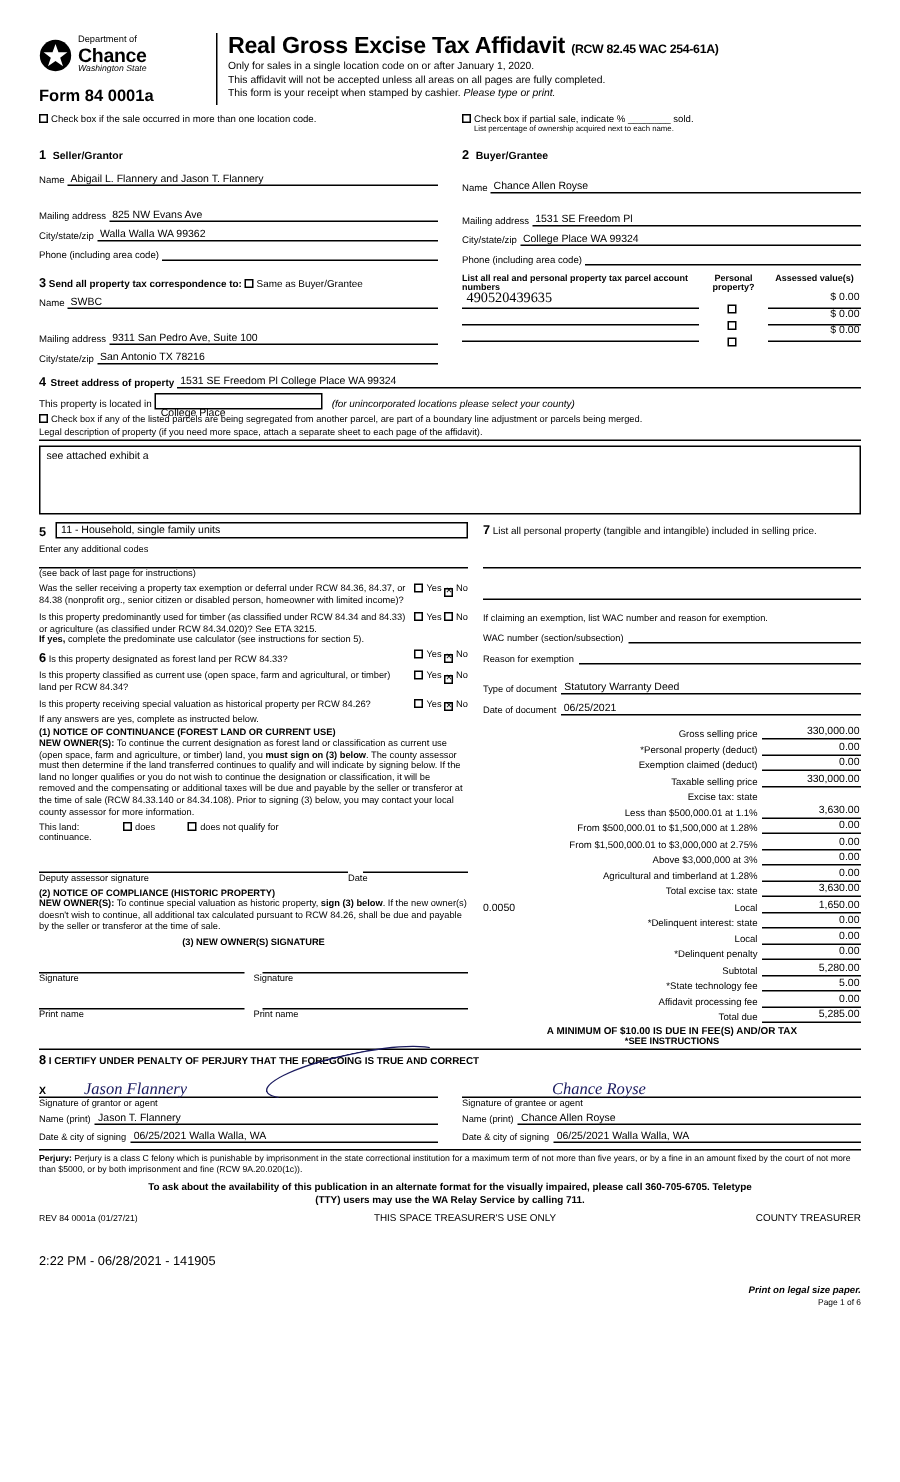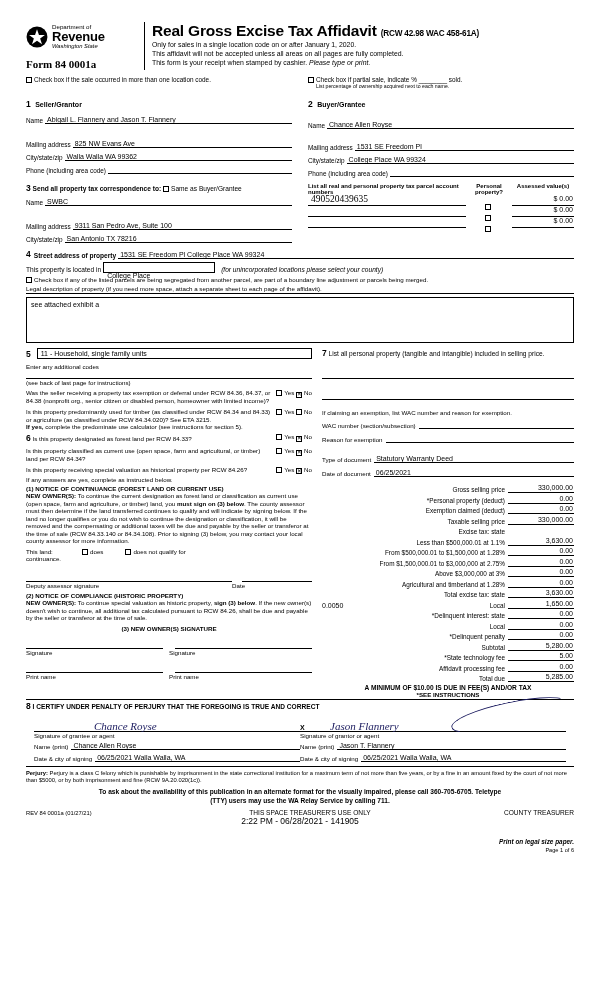--- a/index.html
+++ b/index.html
@@ -13,21 +13,21 @@
 
   
   .hdr { display:flex; align-items:flex-start; }
   .dor { width:116px; padding-top:2px; }
   .dor-top { display:flex; align-items:center; }
   .dor-logo { width:22px; height:22px; flex:0 0 22px; }
   .dor-txt { margin-left:4px; line-height:1.02; }
   .dor-dept { font-size:6.2px; color:#000; }
   .dor-rev { font-size:13px; font-weight:bold; letter-spacing:-.2px; }
   .dor-state { font-size:5.8px; font-style:italic; }
-  .form-no { font-size:11px; font-weight:bold; margin-top:9px;font-family:Liberation Serif, serif; }
+  .form-no { font-size:11px; font-weight:bold; margin-top:9px; }
   .vrule { width:1px; background:#000; align-self:stretch; margin:0 7px 0 2px; }
   .titleblk { flex:1; }
   .maintitle { font-size:15.5px; font-weight:bold; letter-spacing:-.2px; }
   .maintitle .rcw { font-size:8.2px; font-weight:bold; }
   .subline { font-size:6.9px; line-height:1.32; }
   .subline i { font-style:italic; }
 
   
   .row { display:flex; }
   .fs6 { font-size:6.2px; }
@@ -96,21 +96,21 @@
   .mval { width:66px; border-bottom:.8px solid #000; text-align:right; font-size:7px; padding-right:1px; height:9px; }
   .mval.nb { border-bottom:none; }
 
   
   .sigline { border-bottom:.8px solid #000; height:9px; }
   .xs { font-size:5.2px; }
 
   .perj { font-size:5.8px; line-height:1.2; margin-top:3px; }
   .relay { font-size:6.6px; font-weight:bold; text-align:center; line-height:1.25; }
   .footrow { display:flex; align-items:flex-end; font-size:5.8px; margin-top:4px; }
-  .stamp { text-align:center; font-size:8.5px; margin-top:0; }
+  .stamp { text-align:left; font-size:8.5px; margin-top:19px; }
   .legalnote { text-align:right; font-size:6.4px; font-style:italic; font-weight:bold; margin-top:12px; }
   .pagenum { text-align:right; font-size:5.6px; margin-top:2px; }
 
   .sigscript {
     font-family:"Liberation Serif", serif; font-style:italic;
     font-size:11px; color:#1a1a5e;
   }
   .sigwrap { position:relative; height:13px; }
   .sigwrap .sigscript { position:absolute; left:30px; bottom:-1px; white-space:nowrap; }
   .curve {
@@ -129,29 +129,29 @@
 
   <div class="hdr">
     <div class="dor">
       <div class="dor-top">
         <svg class="dor-logo" viewBox="0 0 40 40">
           <circle cx="20" cy="20" r="19" fill="#000"></circle>
           <path d="M20 6 L23.6 16.2 L34.4 16.2 L25.7 22.6 L29.1 33 L20 26.6 L10.9 33 L14.3 22.6 L5.6 16.2 L16.4 16.2 Z" fill="#fff"></path>
         </svg>
         <div class="dor-txt">
           <div class="dor-dept">Department of</div>
-          <div class="dor-rev">Revenue</div>
+          <div class="dor-rev">Chance</div>
           <div class="dor-state">Washington State</div>
         </div>
       </div>
       <div class="form-no">Form 84 0001a</div>
     </div>
     <div class="vrule"></div>
     <div class="titleblk">
-      <div class="maintitle"><span>Real Gross Excise Tax Affidavit</span> <span class="rcw">(RCW 42.98 WAC 458-61A)</span></div>
+      <div class="maintitle"><span>Real Gross Excise Tax Affidavit</span> <span class="rcw">(RCW 82.45 WAC 254-61A)</span></div>
       <div class="subline">Only for sales in a single location code on or after January 1, 2020.</div>
       <div class="subline">This affidavit will not be accepted unless all areas on all pages are fully completed.</div>
       <div class="subline"><span>This form is your receipt when stamped by cashier. </span><i>Please type or print.</i></div>
     </div>
   </div>
 
   <div class="hdr-cb-row">
     <div class="col colL">
       <span class="cb"></span><span>Check box if the sale occurred in more than one location code.</span>
     </div>
@@ -497,60 +497,60 @@
       <div class="fs6 bold" style="text-align:center">*SEE INSTRUCTIONS</div>
     </div>
   </div>
 
   <div style="margin-top:1px; border-top:.8px solid #000; padding-top:1px;">
     <div class="fs65">
       <span class="secnum">8</span>
       <span class="bold">I CERTIFY UNDER PENALTY OF PERJURY THAT THE FOREGOING IS TRUE AND CORRECT</span>
     </div>
     <div class="twocol" style="margin-top:7px">
+      <div class="col colL">
+        <div class="sigwrap">
+          <span class="fs7 bold" style="position:absolute; left:0; bottom:0;">X</span>
+          <span class="sigscript">Jason Flannery</span>
+          <div class="curve"></div>
+        </div>
+        <div class="ul"></div>
+        <div class="fs6">Signature of grantor or agent</div>
+        <div class="row fs6" style="align-items:flex-end; margin-top:2px">
+          <span>Name (print)</span>
+          <span class="blank" style="margin-left:3px">
+                <span class="val">Jason T. Flannery</span>
+              </span>
+        </div>
+        <div class="row fs6" style="align-items:flex-end; margin-top:3px">
+          <span>Date &amp; city of signing</span>
+          <span class="blank" style="margin-left:3px">
+                <span class="val">06/25/2021 Walla Walla, WA</span>
+              </span>
+        </div>
+      </div>
       <div class="col colR">
         <div class="sigwrap">
           <span class="sigscript" style="left:60px">Chance Royse</span>
         </div>
         <div class="ul"></div>
         <div class="fs6">Signature of grantee or agent</div>
         <div class="row fs6" style="align-items:flex-end; margin-top:2px">
           <span>Name (print)</span>
           <span class="blank" style="margin-left:3px">
                 <span class="val">Chance Allen  Royse</span>
               </span>
         </div>
         <div class="row fs6" style="align-items:flex-end; margin-top:3px">
           <span>Date &amp; city of signing</span>
           <span class="blank" style="margin-left:3px">
                 <span class="val">06/25/2021 Walla Walla, WA</span>
               </span>
         </div>
       </div>
-      <div class="col colL">
-        <div class="sigwrap">
-          <span class="fs7 bold" style="position:absolute; left:0; bottom:0;">X</span>
-          <span class="sigscript">Jason Flannery</span>
-          <div class="curve"></div>
-        </div>
-        <div class="ul"></div>
-        <div class="fs6">Signature of grantor or agent</div>
-        <div class="row fs6" style="align-items:flex-end; margin-top:2px">
-          <span>Name (print)</span>
-          <span class="blank" style="margin-left:3px">
-                <span class="val">Jason T. Flannery</span>
-              </span>
-        </div>
-        <div class="row fs6" style="align-items:flex-end; margin-top:3px">
-          <span>Date &amp; city of signing</span>
-          <span class="blank" style="margin-left:3px">
-                <span class="val">06/25/2021 Walla Walla, WA</span>
-              </span>
-        </div>
-      </div>
     </div>
   </div>
 
   <div style="border-top:.8px solid #000; margin-top:4px;">
     <div class="perj">
       <span class="bold">Perjury:</span><span> Perjury is a class C felony which is punishable by imprisonment in the state correctional institution for a maximum term of not more than five years, or by a fine in an amount fixed by the court of not more than $5000, or by both imprisonment and fine (RCW 9A.20.020(1c)).</span>
     </div>
     <div class="relay" style="margin-top:4px">To ask about the availability of this publication in an alternate format for the visually impaired, please call 360-705-6705. Teletype</div>
     <div class="relay">(TTY) users may use the WA Relay Service by calling 711.</div>
     <div class="footrow">

